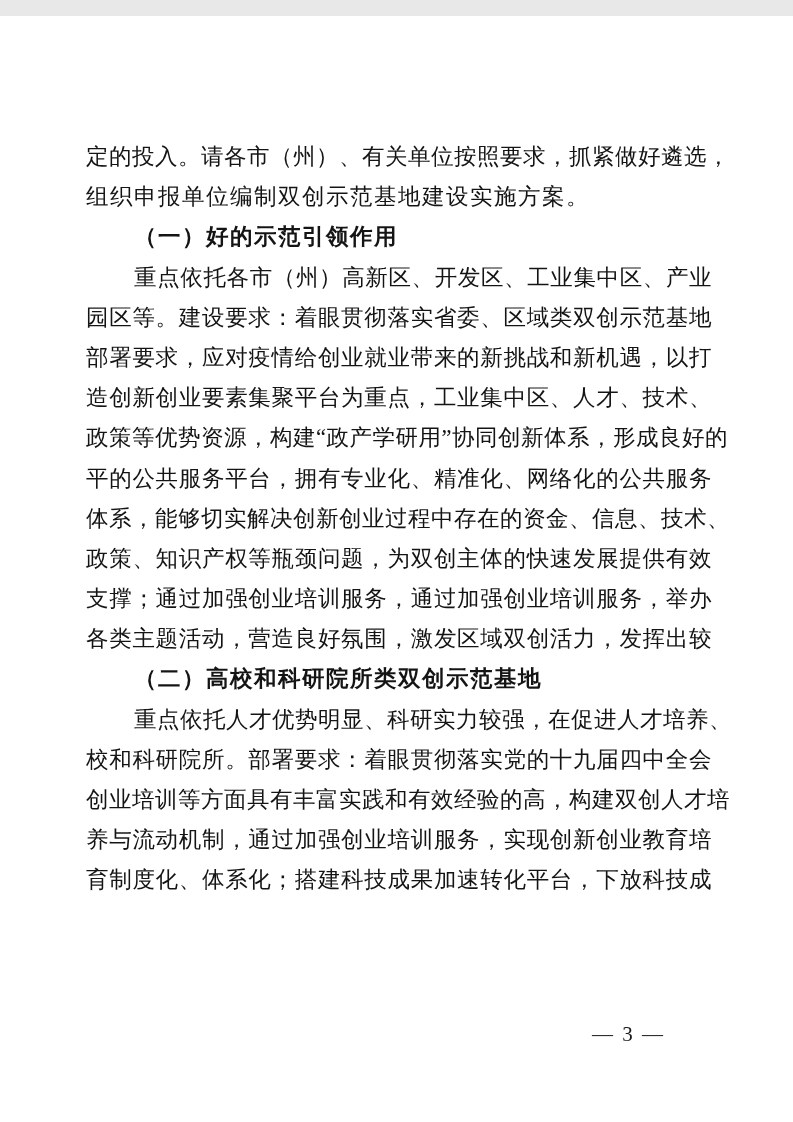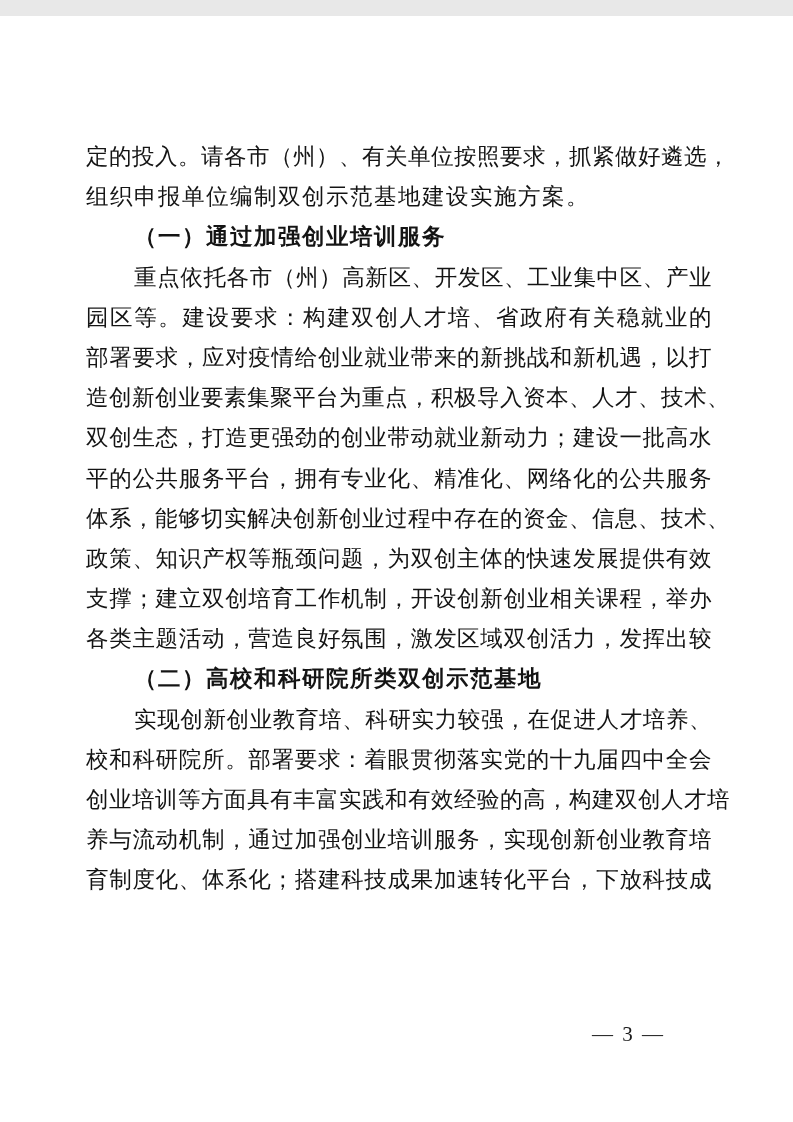--- a/index.html
+++ b/index.html
@@ -59,33 +59,33 @@
     font-family: "Liberation Serif", "DejaVu Serif", serif;
   }
 </style>
 </head>
 <body>
 
 <div class="page">
   <div class="text-block">
     <div class="line">定的投入。请各市（州）、有关单位按照要求，抓紧做好遴选，</div>
     <div class="line last">组织申报单位编制双创示范基地建设实施方案。</div>
-    <div class="line heading indent">（一）通过加强创业培训服务</div>
+    <div class="line heading indent">（一）好的示范引领作用</div>
     <div class="line indent">重点依托各市（州）高新区、开发区、工业集中区、产业</div>
-    <div class="line">园区等。建设要求：构建双创人才培、省政府有关稳就业的</div>
+    <div class="line">园区等。建设要求：着眼贯彻落实省委、区域类双创示范基地</div>
     <div class="line">部署要求，应对疫情给创业就业带来的新挑战和新机遇，以打</div>
-    <div class="line">造创新创业要素集聚平台为重点，积极导入资本、人才、技术、</div>
-    <div class="line">双创生态，打造更强劲的创业带动就业新动力；建设一批高水</div>
+    <div class="line">造创新创业要素集聚平台为重点，工业集中区、人才、技术、</div>
+    <div class="line">政策等优势资源，构建“政产学研用”协同创新体系，形成良好的</div>
     <div class="line">平的公共服务平台，拥有专业化、精准化、网络化的公共服务</div>
     <div class="line">体系，能够切实解决创新创业过程中存在的资金、信息、技术、</div>
     <div class="line">政策、知识产权等瓶颈问题，为双创主体的快速发展提供有效</div>
-    <div class="line">支撑；建立双创培育工作机制，开设创新创业相关课程，举办</div>
+    <div class="line">支撑；通过加强创业培训服务，通过加强创业培训服务，举办</div>
     <div class="line">各类主题活动，营造良好氛围，激发区域双创活力，发挥出较</div>
     <div class="line heading indent">（二）高校和科研院所类双创示范基地</div>
-    <div class="line indent">实现创新创业教育培、科研实力较强，在促进人才培养、</div>
+    <div class="line indent">重点依托人才优势明显、科研实力较强，在促进人才培养、</div>
     <div class="line">校和科研院所。部署要求：着眼贯彻落实党的十九届四中全会</div>
     <div class="line">创业培训等方面具有丰富实践和有效经验的高，构建双创人才培</div>
     <div class="line">养与流动机制，通过加强创业培训服务，实现创新创业教育培</div>
     <div class="line">育制度化、体系化；搭建科技成果加速转化平台，下放科技成</div>
   </div>
 
   <div class="page-number">— 3 —</div>
 </div>
 
 </body></html>

